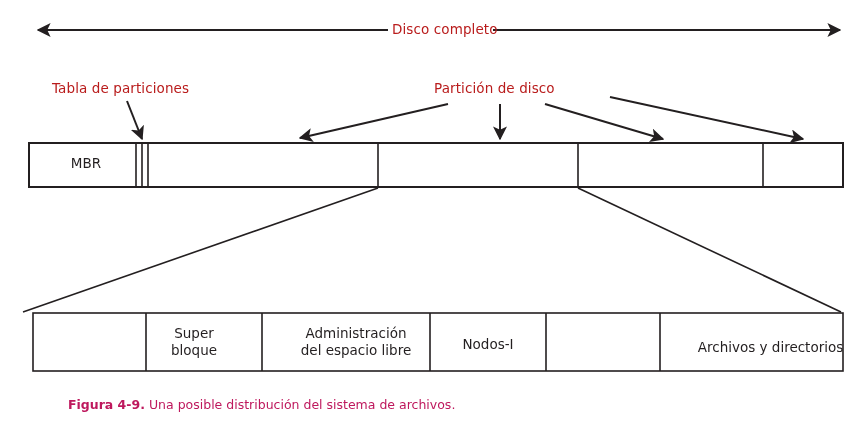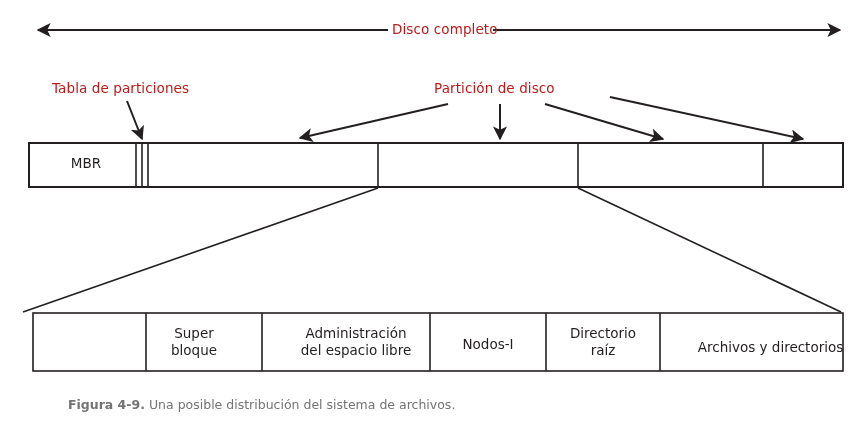--- a/index.html
+++ b/index.html
@@ -48,21 +48,21 @@
     align-items: center;
     justify-content: center;
     flex-direction: column;
   }
   .caption {
     position: absolute;
     left: 68px;
     top: 397px;
     font-size: 12.5px;
     line-height: 16px;
-    color: #737373;
+    color: #be185d;
     white-space: nowrap;
   }
   .caption b {
     font-weight: bold;
   }
   .caption .caption-text {
     font-weight: normal;
   }
 </style>
 </head>
@@ -144,24 +144,20 @@
 
   <div class="cell-label" style="left:262px; top:313px; width:188px; height:58px;">
     <span>Administración</span>
     <span>del espacio libre</span>
   </div>
 
   <div class="cell-label" style="left:430px; top:313px; width:116px; height:62px;">
     <span>Nodos-I</span>
   </div>
 
-  <div class="cell-label" style="left:546px; top:313px; width:114px; height:58px;">
-    <span>Directorio</span>
-    <span>raíz</span>
-  </div>
 
   <div class="cell-label" style="left:660px; top:318px; width:221px; height:58px;justify-content:center;">
     <span>Archivos y directorios</span>
   </div>
 
   <div class="caption">
     <b>Figura 4-9.</b>
     <span class="caption-text">Una posible distribución del sistema de archivos.</span>
   </div>
 

